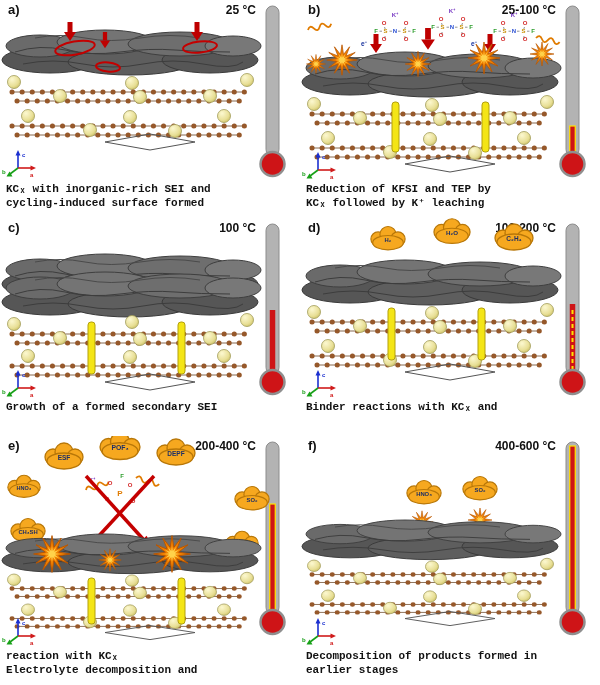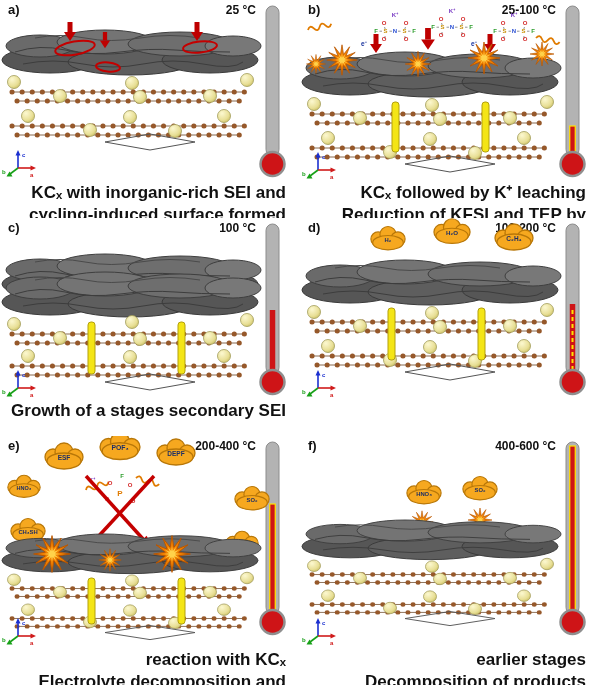--- a/index.html
+++ b/index.html
@@ -2,21 +2,21 @@
 <html><head>
 <meta charset="utf-8">
 <style>
   html,body{margin:0;padding:0;background:#ffffff;font-family:"Liberation Sans",sans-serif;}
   .figure{width:600px;height:685px;display:grid;grid-template-columns:300px 300px;grid-template-rows:218px 218px 249px;background:#fff;}
   .panel{position:relative;overflow:hidden;background:#fff;}
   svg{display:block;}
   text{font-family:"Liberation Sans",sans-serif;}
   .plabel{font-size:13px;font-weight:bold;fill:#111;}
   .ptemp{font-size:12px;font-weight:bold;fill:#111;text-anchor:end;}
-  .cap{width:300px;box-sizing:border-box;padding:2px 14px 0 6px;text-align:right;font-weight:bold;font-size:17px;line-height:1.3;color:#111;}
+  .cap{width:300px;box-sizing:border-box;padding:2px 14px 0 6px;text-align:left;font-weight:bold;font-size:11px;line-height:1.3;color:#111;font-family:Liberation Mono, monospace;}
   .tube{fill:#b3b3b3;stroke:#8c8c8c;stroke-width:1;}
   .bulb{fill:#CE1417;stroke:#8f8f8f;stroke-width:2.5;}
   .merc{fill:#CE1417;}
   .mercY{fill:#CE1417;stroke:#FFE400;stroke-width:1.2;}
   .pillar{fill:#F4E516;stroke:#B3A00D;stroke-width:1;}
   .crack{fill:none;stroke:#C40000;stroke-width:2;}
   .cloud-t{font-size:6.5px;font-weight:bold;fill:#1d2f66;text-anchor:middle;}
   .atom{font-size:6px;font-weight:bold;text-anchor:middle;}
   .atom8{font-size:8px;font-weight:bold;text-anchor:middle;}
   .aK{fill:#7a3cc4;} .aO{fill:#d42a2a;} .aS{fill:#c78f00;} .aN{fill:#2b50d4;} .aF{fill:#2e9e2e;} .aP{fill:#e07b00;}
@@ -189,22 +189,22 @@
       <rect class="pillar" x="92" y="102" width="7" height="50" rx="3"></rect>
       <rect class="pillar" x="182" y="102" width="7" height="50" rx="3"></rect>
       <use href="#burst" transform="translate(42,60) scale(0.95)"></use>
       <use href="#burst" transform="translate(118,64) scale(0.8)"></use>
       <use href="#burst" transform="translate(184,58)"></use>
       <use href="#burst" transform="translate(242,54) scale(0.75)"></use>
       <use href="#burst" transform="translate(16,64) scale(0.6)"></use>
       <use href="#axes" transform="translate(18,170)"></use>
     </svg>
     <div class="cap">
+      <div>Reduction of KFSI and TEP by</div>
       <div>KCₓ followed by K⁺ leaching</div>
-      <div>Reduction of KFSI and TEP by</div>
     </div>
   </div>
 
   <div class="panel">
     <svg width="300" height="180">
       <text class="plabel" x="8" y="14">c)</text>
       <text class="ptemp" x="256" y="14">100 °C</text>
       <g>
         <rect class="tube" x="266" y="6" width="13" height="150" rx="6.5"></rect>
         <rect class="merc" x="269.75" y="92" width="5.5" height="70"></rect>
@@ -228,21 +228,21 @@
       <use href="#ksp" x="224" y="138"></use>
       <g transform="translate(0,148)">
           <use href="#band"></use>
         </g>
       <use href="#cell" x="105" y="156"></use>
       <rect class="pillar" x="88" y="104" width="7" height="52" rx="3"></rect>
       <rect class="pillar" x="178" y="104" width="7" height="52" rx="3"></rect>
       <use href="#axes" transform="translate(18,170)"></use>
     </svg>
     <div class="cap">
-      <div>Growth of a stages secondary SEI</div>
+      <div>Growth of a formed secondary SEI</div>
       <div></div>
     </div>
   </div>
 
   <div class="panel">
     <svg width="300" height="180">
       <text class="plabel" x="8" y="14">d)</text>
       <text class="ptemp" x="256" y="14">100-200 °C</text>
       <g>
         <rect class="tube" x="266" y="6" width="13" height="150" rx="6.5"></rect>
@@ -261,20 +261,21 @@
       <g transform="translate(214,21)">
         <use href="#cloud"></use>
           <text class="cloud-t" y="2">C₂H₄</text>
       </g>
       <use href="#basestack" y="42"></use>
       <rect class="pillar" x="88" y="90" width="7" height="52" rx="3"></rect>
       <rect class="pillar" x="178" y="90" width="7" height="52" rx="3"></rect>
       <use href="#axes" transform="translate(18,170)"></use>
     </svg>
     <div class="cap">
+      <div>Binder reactions with KCₓ and</div>
     </div>
   </div>
 
   <div class="panel">
     <svg width="300" height="211">
       <text class="plabel" x="8" y="14">e)</text>
       <text class="ptemp" x="256" y="14">200-400 °C</text>
       <g>
         <rect class="tube" x="266" y="6" width="13" height="172" rx="6.5"></rect>
         <rect class="mercY" x="269.75" y="68" width="5.5" height="114"></rect>
@@ -359,18 +360,18 @@
           <text class="cloud-t" y="2">SO₂</text>
       </g>
       <use href="#burst" transform="translate(122,86) scale(0.7)"></use>
       <use href="#burst" transform="translate(180,84) scale(0.75)"></use>
       <g transform="translate(0,84) scale(1,0.88)">
         <use href="#basestack"></use>
       </g>
       <use href="#axes" transform="translate(18,200)"></use>
     </svg>
     <div class="cap">
+      <div>Decomposition of products formed in</div>
       <div>earlier stages</div>
-      <div>Decomposition of products formed in</div>
     </div>
   </div>
 
 </div>
 
 </body></html>

